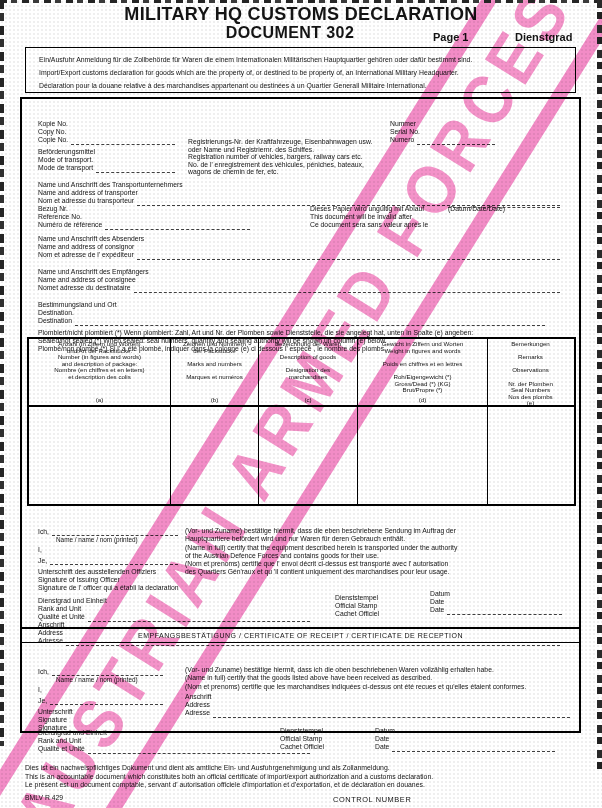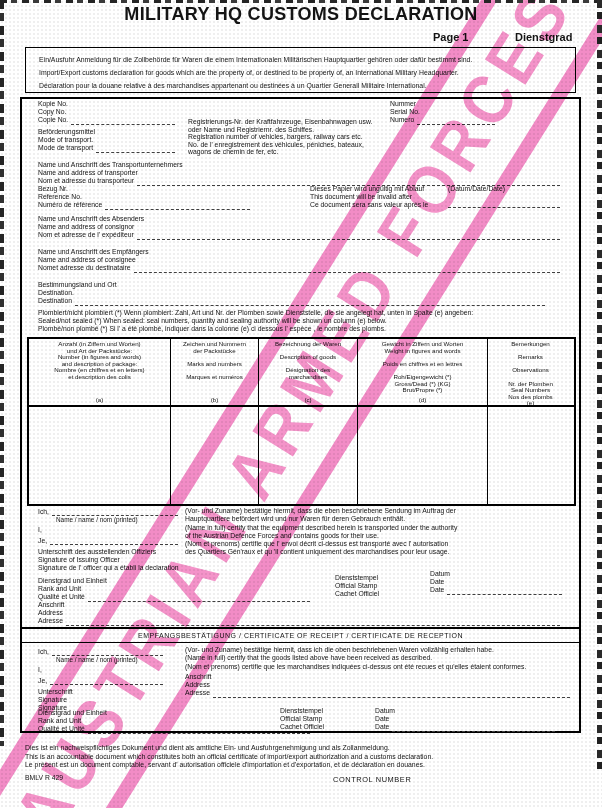--- a/index.html
+++ b/index.html
@@ -4,21 +4,21 @@
 <style>
   html,body { margin:0; padding:0; background:#e8e8e8; }
   .page {
     position:relative; width:602px; height:808px; overflow:hidden;
     background-color:#ffffff;
     background-image: radial-gradient(circle, rgba(150,150,150,0.33) 0.6px, transparent 0.8px);
     background-size:4px 4px;
     font-family:"Liberation Sans", sans-serif; color:#141414;
   }
   .abs { position:absolute; }
-  .blk { position:absolute; font-size:6.8px; line-height:8.2px; color:#141414; }
+  .blk { position:absolute; font-size:6.8px; line-height:8.2px; color:#141414;margin-top:20px; }
   .row { display:flex; align-items:flex-end; }
   .row > span:first-child { white-space:nowrap; }
   .fill { flex:1; height:7px; border-bottom:1px dashed #3f3f3f; margin-left:3px; }
   .title1 { position:absolute; left:0; top:4px; width:602px; text-align:center;
             font-size:18px; font-weight:bold; letter-spacing:0.3px; }
   .title2 { position:absolute; left:0; top:24px; width:580px; text-align:center;
             font-size:16px; font-weight:bold; letter-spacing:0.4px; }
   .pageno { position:absolute; top:31px; font-size:11px; font-weight:bold; }
   .introbox { position:absolute; left:25px; top:47px; width:551px; height:46px;
               border:1.5px solid #000; box-sizing:border-box;
@@ -56,20 +56,21 @@
     background:repeating-linear-gradient(180deg,#2a2a2a 0 8px,transparent 8px 12px,#202020 12px 19px,transparent 19px 25px); }
   .ctl { letter-spacing:0.6px; font-size:7.4px; }
   .small { font-size:6.8px; }
 </style>
 </head>
 <body>
 
 <div class="page">
 
   <div class="title1">MILITARY HQ CUSTOMS DECLARATION</div>
+  <div class="title2">DOCUMENT 302</div>
   <div class="pageno" style="left:433px;">Page 1</div>
   <div class="pageno" style="left:515px;">Dienstgrad</div>
 
   <div class="introbox">
     <div>Ein/Ausfuhr Anmeldung für die Zollbehörde für Waren die einem Internationalen Militärischen Hauptquartier gehören oder dafür bestimmt sind.</div>
     <div>Import/Export customs declaration for goods which are the property of, or destined to be property of, an International Military Headquarter.</div>
     <div>Déclaration pour la douane relative à des marchandises appartenant ou destinées à un Quartier Generall Militaire International.</div>
   </div>
 
   <div class="mainbox"></div>

